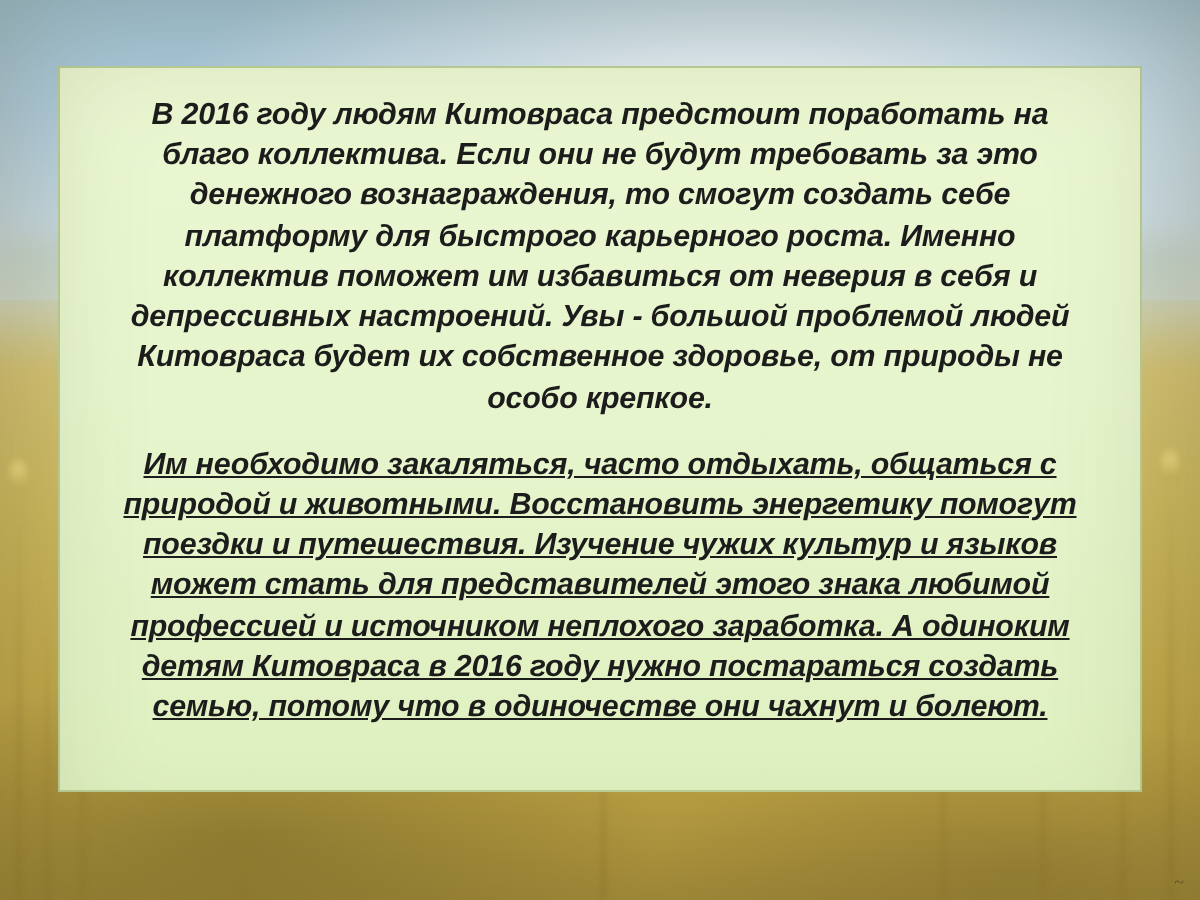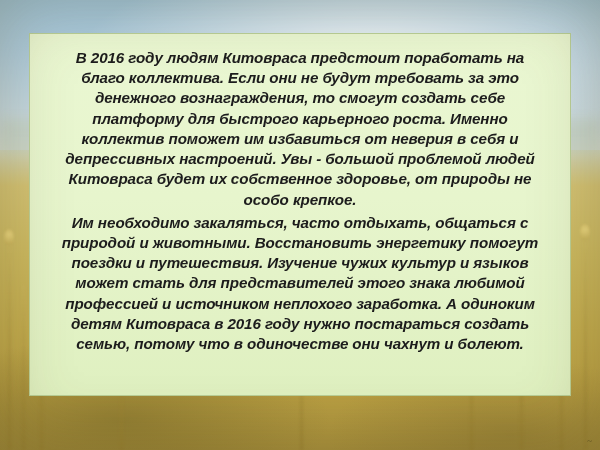--- a/index.html
+++ b/index.html
@@ -87,21 +87,22 @@
     margin: 0;
     color: #1c1c1c;
     font-style: italic;
     font-weight: bold;
     font-size: 15.2px;
     line-height: 1.33;
     letter-spacing: -0.1px;
     text-align: center;
   }
   .para + .para {
-    margin-top: 3px;
+    margin-top: 13px;
+    text-decoration: underline;
   }
   .corner-mark {
     position: absolute;
     right: 8px;
     bottom: 4px;
     font-size: 9px;
     color: rgba(70,60,25,0.65);
     font-family: "Liberation Serif", serif;
   }
 </style>

